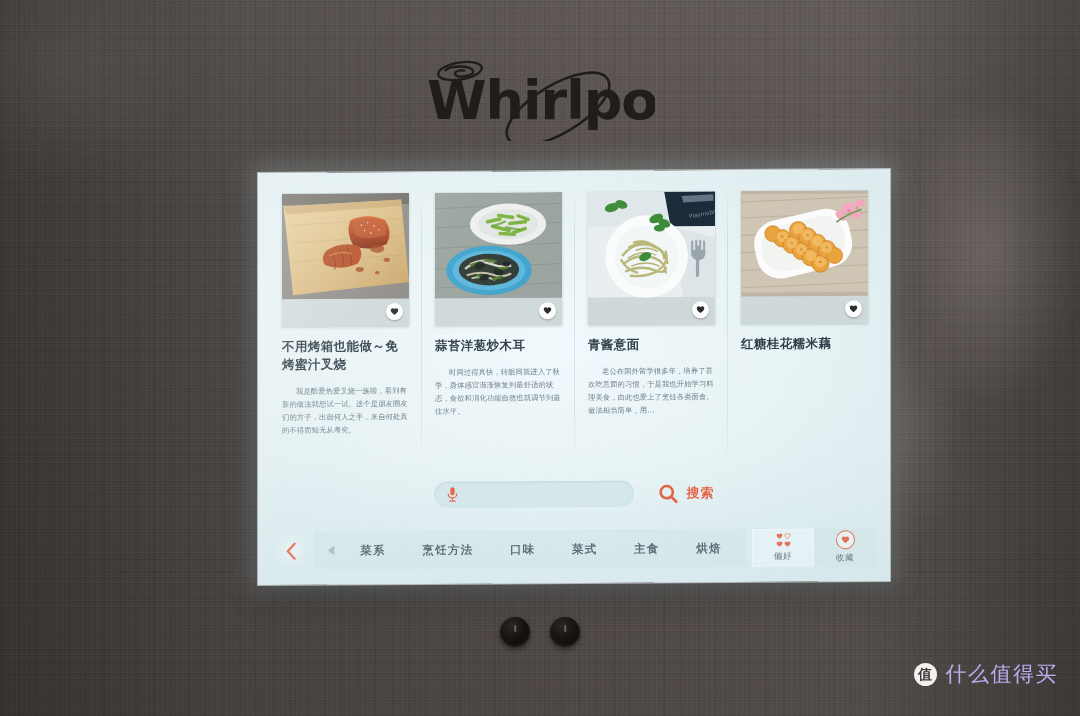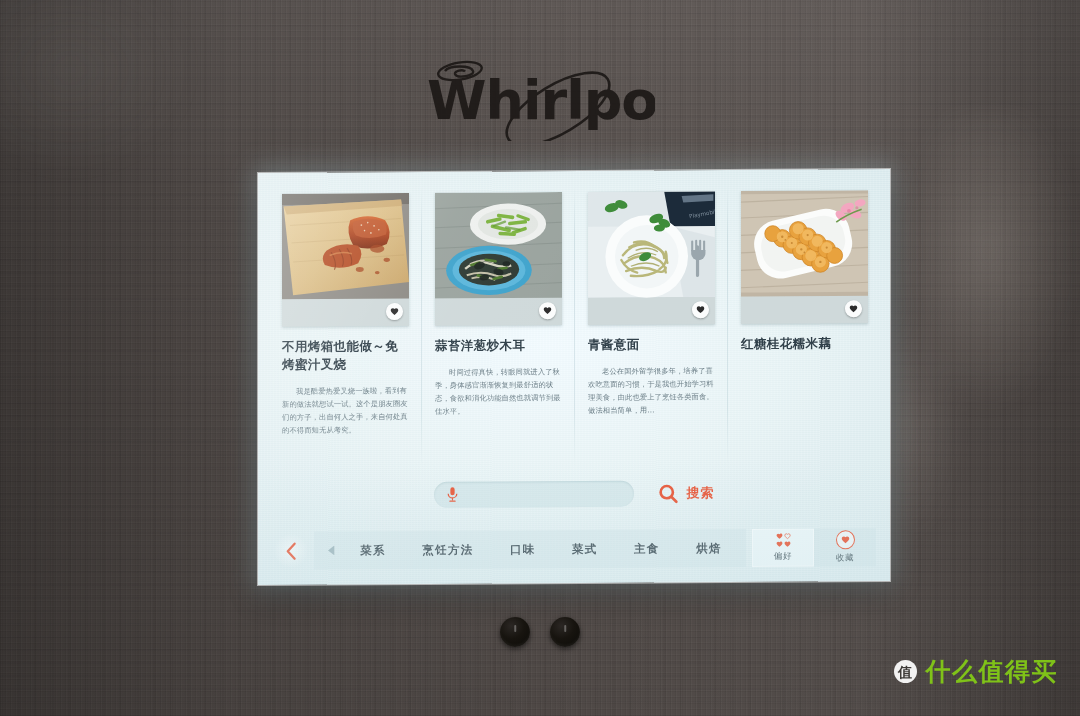--- a/index.html
+++ b/index.html
@@ -188,21 +188,21 @@
   
   #watermark{
     position:absolute;right:22px;bottom:28px;display:flex;align-items:center;gap:9px;
     opacity:.93;
   }
   #wm-badge{
     width:23px;height:23px;border-radius:50%;background:#fff;
     display:flex;align-items:center;justify-content:center;
     font-size:14px;color:#3d3a37;font-weight:700;line-height:1;
   }
-  #wm-text{font-size:25px;color:#84cc16;letter-spacing:1.5px;font-weight:700;}
+  #wm-text{font-size:21px;color:#c4b5fd;letter-spacing:1.5px;font-weight:400;}
 </style>
 </head>
 <body>
 
 <div id="fridge-door">
   <div id="glare-topleft"></div>
   <div id="glare-right"></div>
 </div>
 
 <div id="brand">

